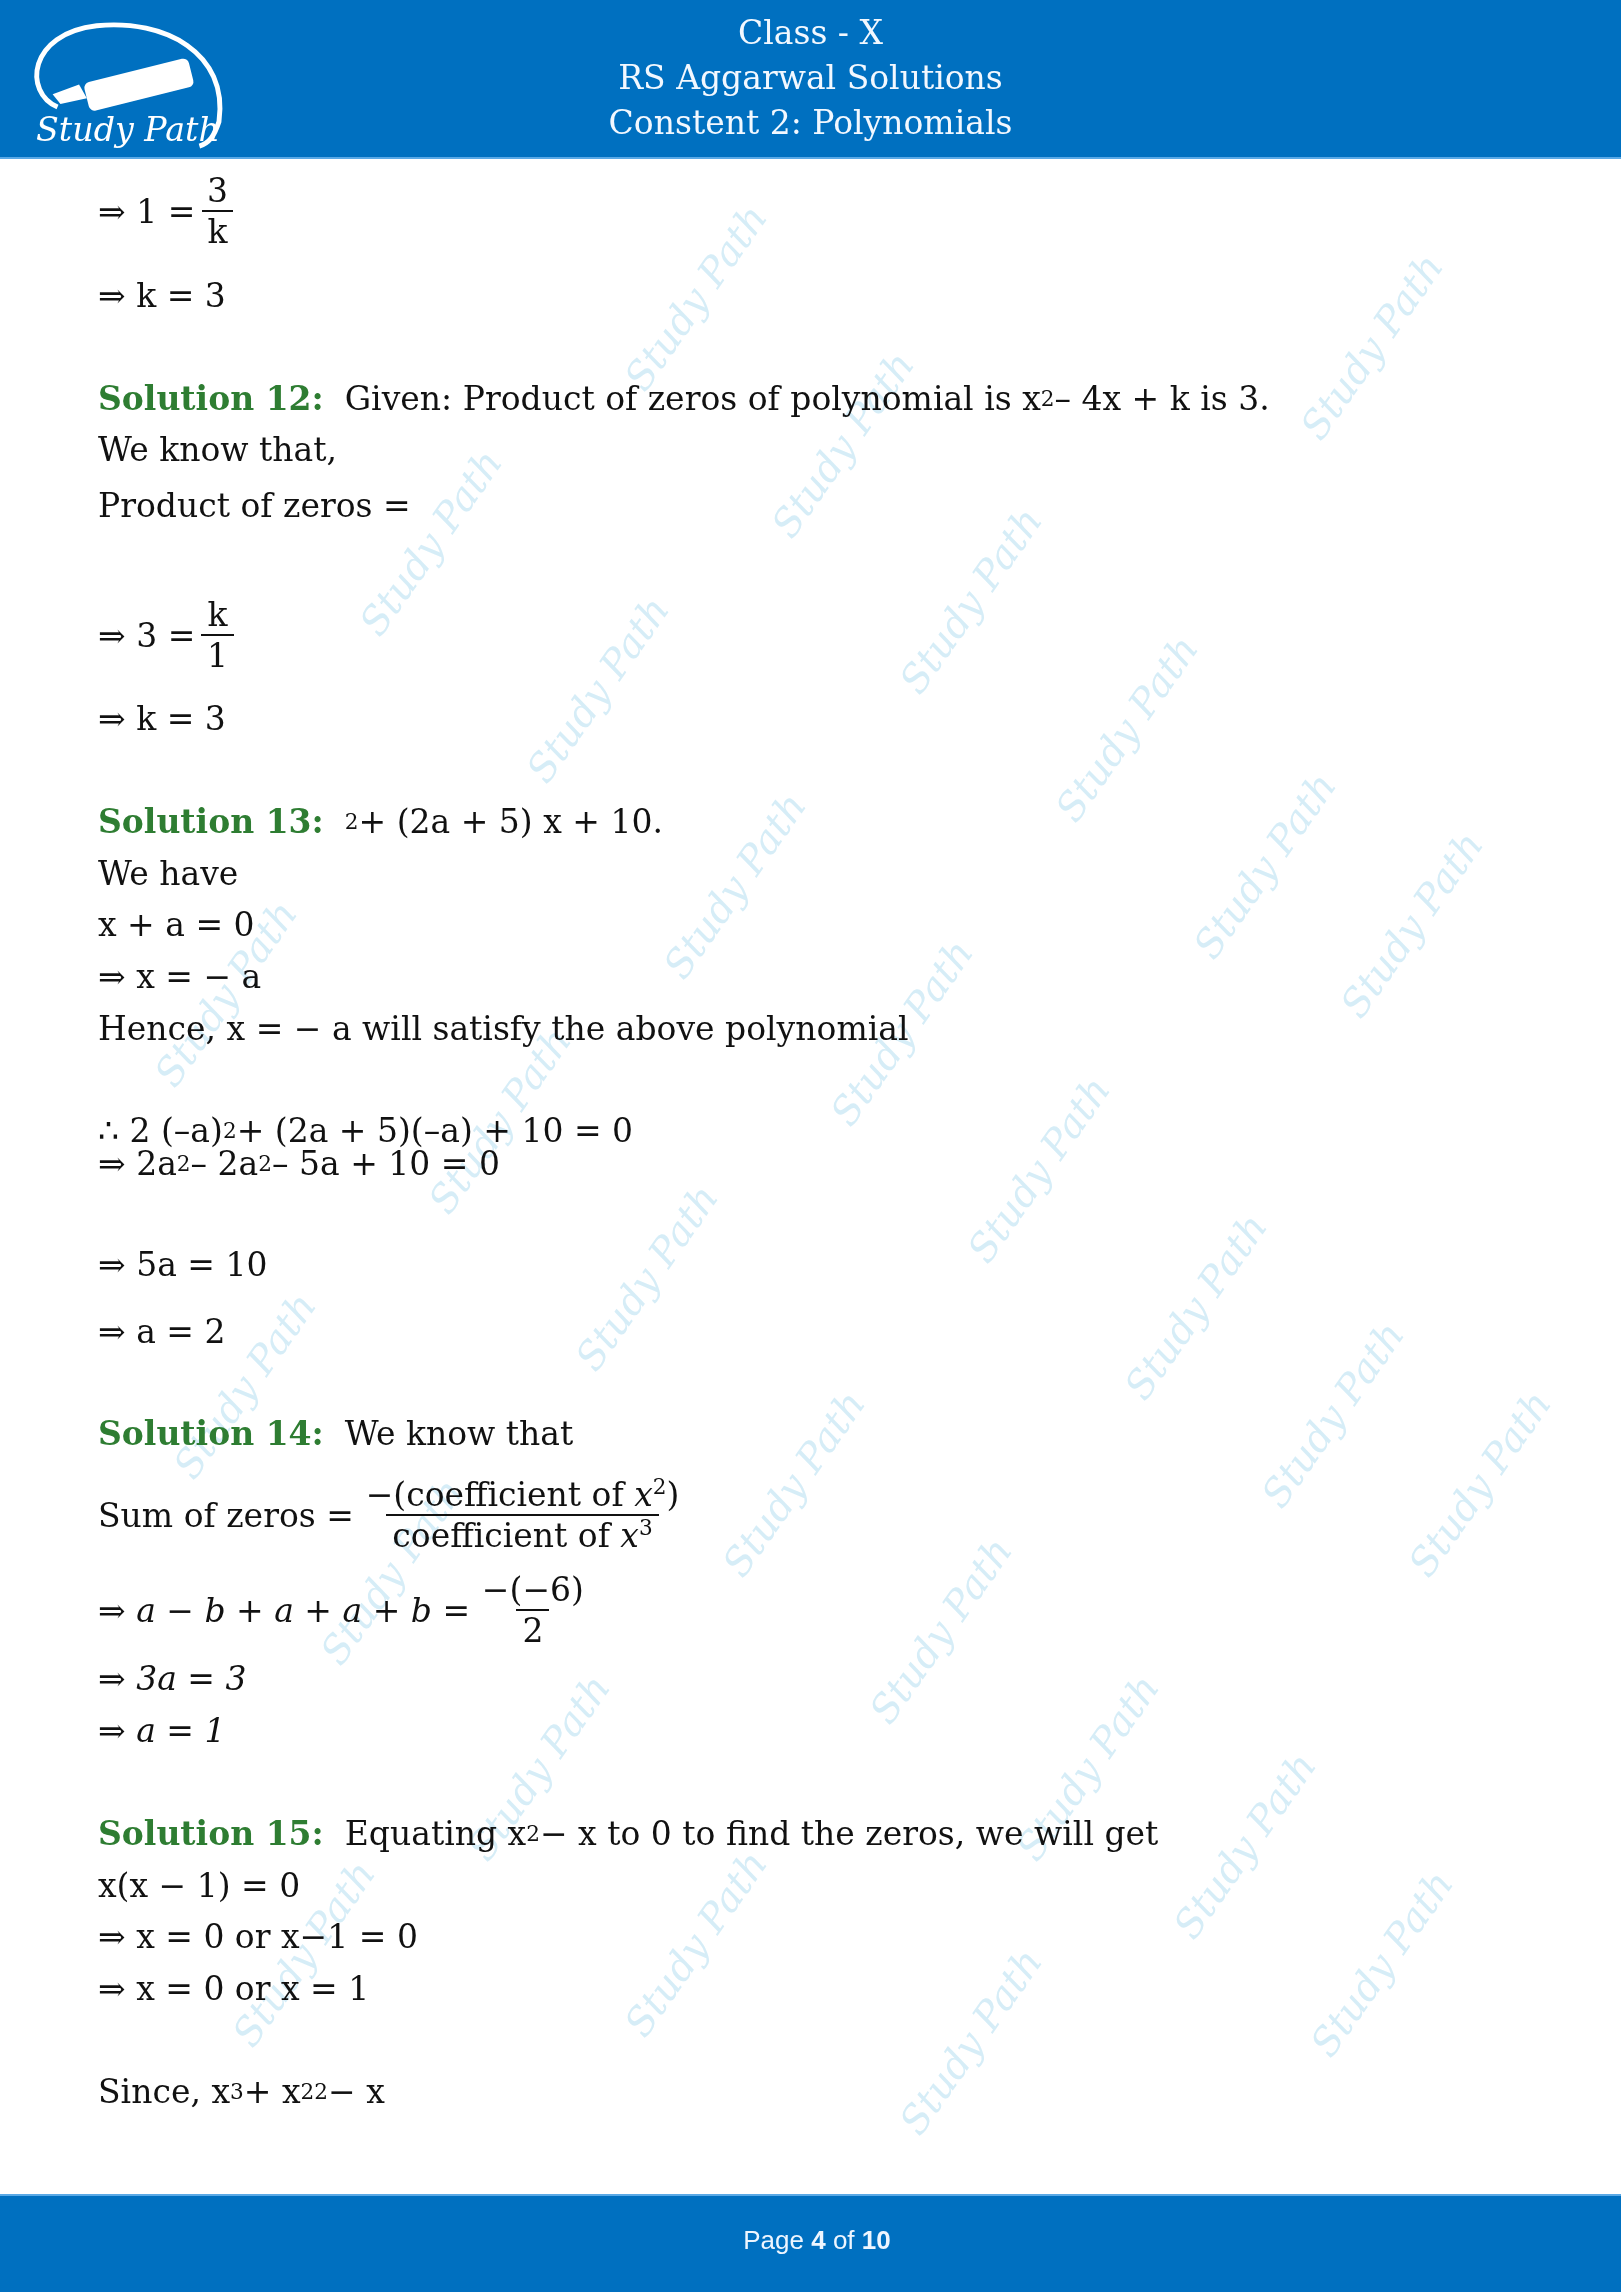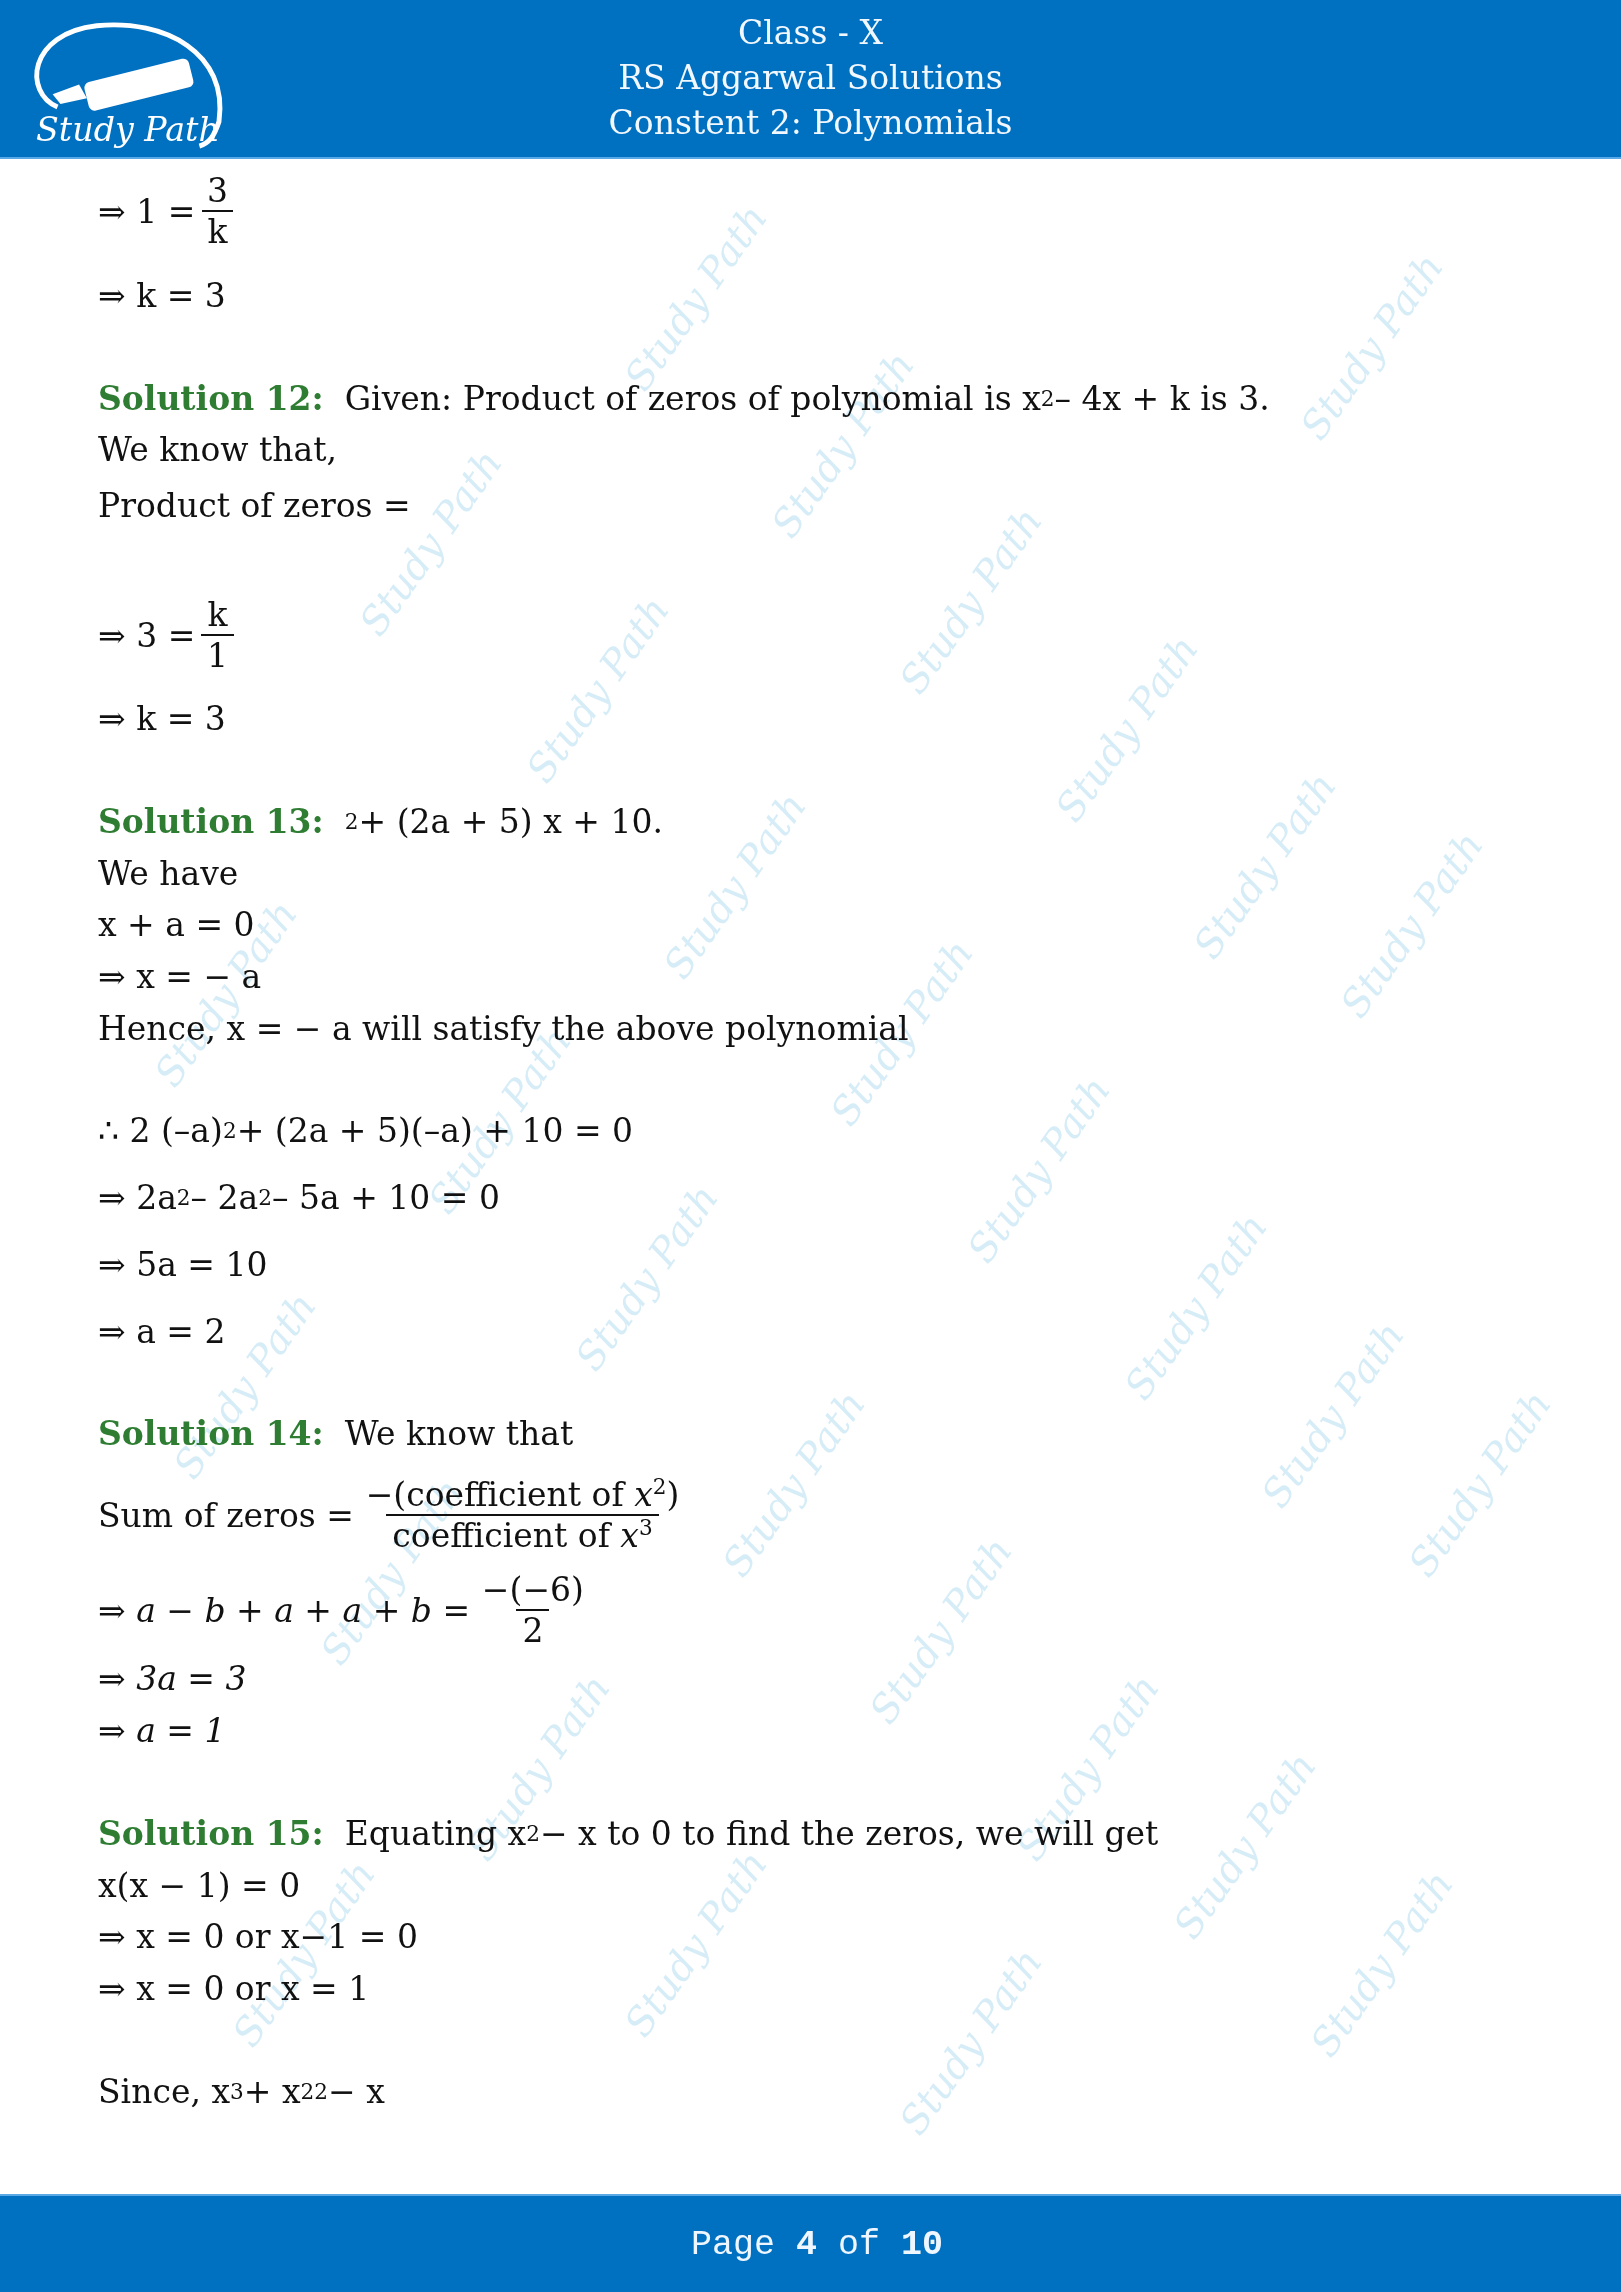--- a/index.html
+++ b/index.html
@@ -18,21 +18,21 @@
     position: absolute; left: 0; right: 0; top: 9.8px; text-align: center;
     color: #f2f8ff; font-family: "DejaVu Serif", serif; font-size: 33px; line-height: 45px;
   }
   .logo { position: absolute; left: 17.6px; top: 13.7px; width: 218px; height: 137px; }
   .footer {
     position: absolute; left: 0; top: 2194px; width: 1621px; height: 99px;
     background: #0070C0; border-top: 2.9px solid #5aa9e6;
   }
   .footer-text {
     position: absolute; left: 0; right: 0; top: 29px; text-align: center;
-    color: #eef6ff; font-size: 35px; font-family: Liberation Mono, monospace; margin-left: 13px;
+    color: #eef6ff; font-size: 26px; font-family: Liberation Sans, sans-serif; margin-left: 13px;
   }
   .footer-text b { font-weight: bold; }
   .watermarks { position: absolute; left: 0; top: 157px; width: 1621px; height: 2037px; pointer-events: none; overflow: hidden; }
   .wm {
     position: absolute; color: #cfeaf6; font-family: "DejaVu Serif", serif; font-style: italic;
     font-size: 39px; transform: rotate(-55deg); white-space: nowrap; opacity: 0.85;
   }
   .content { position: absolute; left: 0; top: 0; width: 1621px; }
   .line {
     position: absolute; left: 98px; font-size: 33px; line-height: 39px; white-space: nowrap;
@@ -131,21 +131,21 @@
   </div>
   <div class="line" style="top:854px">We have</div>
   <div class="line" style="top:905px">x + a = 0</div>
   <div class="line" style="top:957px">⇒ x = − a</div>
   <div class="line" style="top:1009px">Hence, x = − a will satisfy the above polynomial</div>
   <div class="line" style="top:1111px">
     <span>∴ 2 (–a)</span>
       <sup>2</sup>
       <span> + (2a + 5)(–a) + 10 = 0</span>
   </div>
-  <div class="line" style="top:1178px">
+  <div class="line" style="top:1144px">
     <span>⇒ 2a</span>
       <sup>2</sup>
       <span> – 2a</span>
       <sup>2</sup>
       <span> – 5a + 10 = 0</span>
   </div>
   <div class="line" style="top:1245px">⇒ 5a = 10</div>
   <div class="line" style="top:1312px">⇒ a = 2</div>
 
   <div class="line" style="top:1414px">

